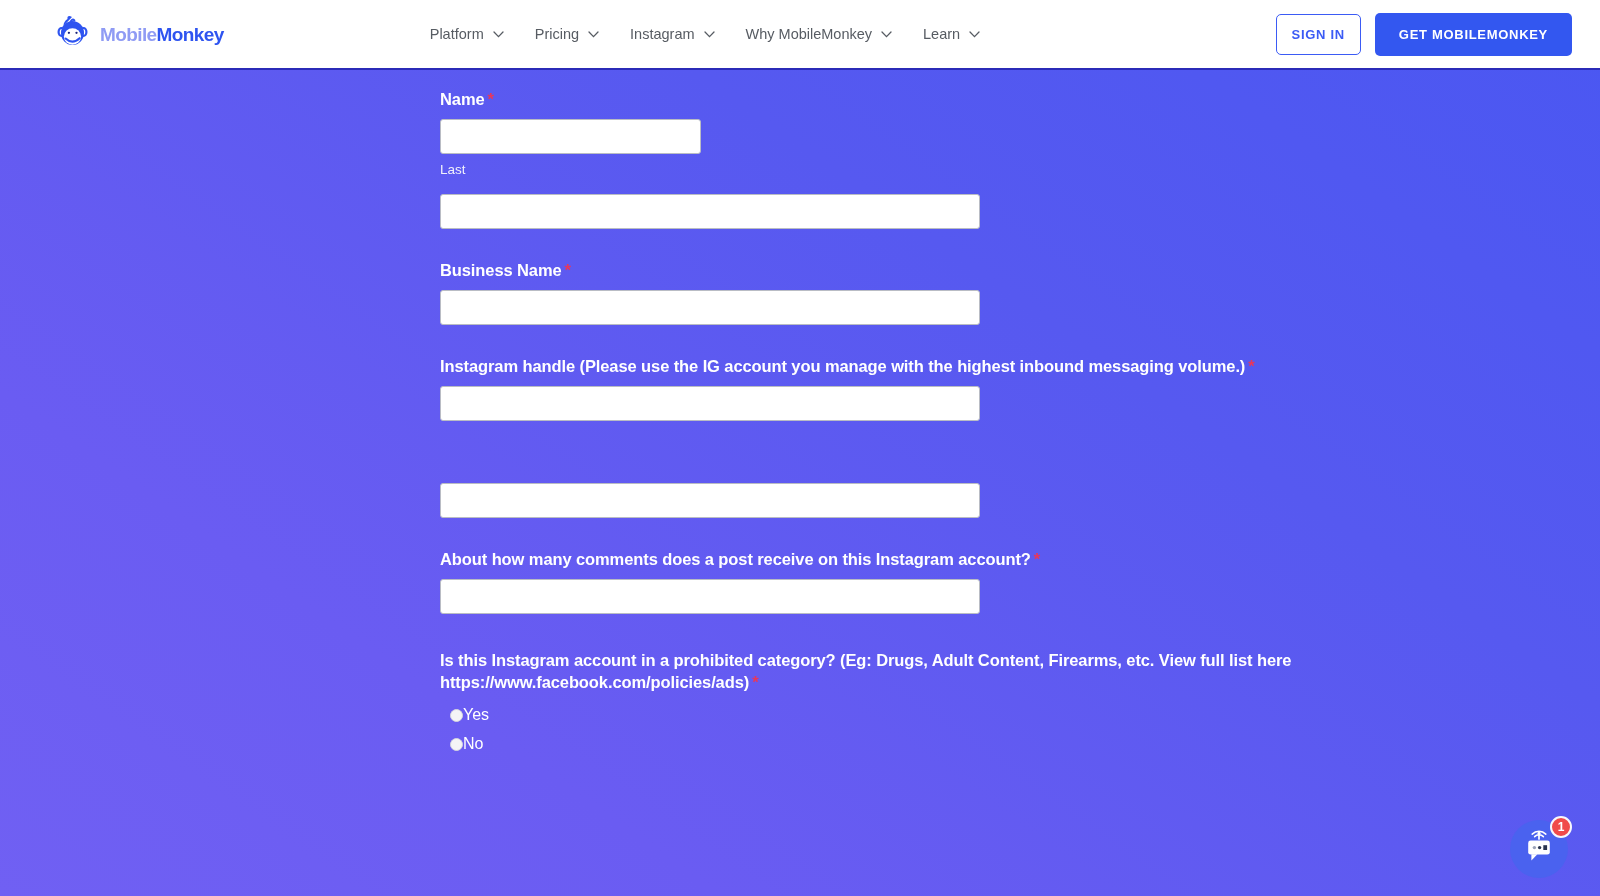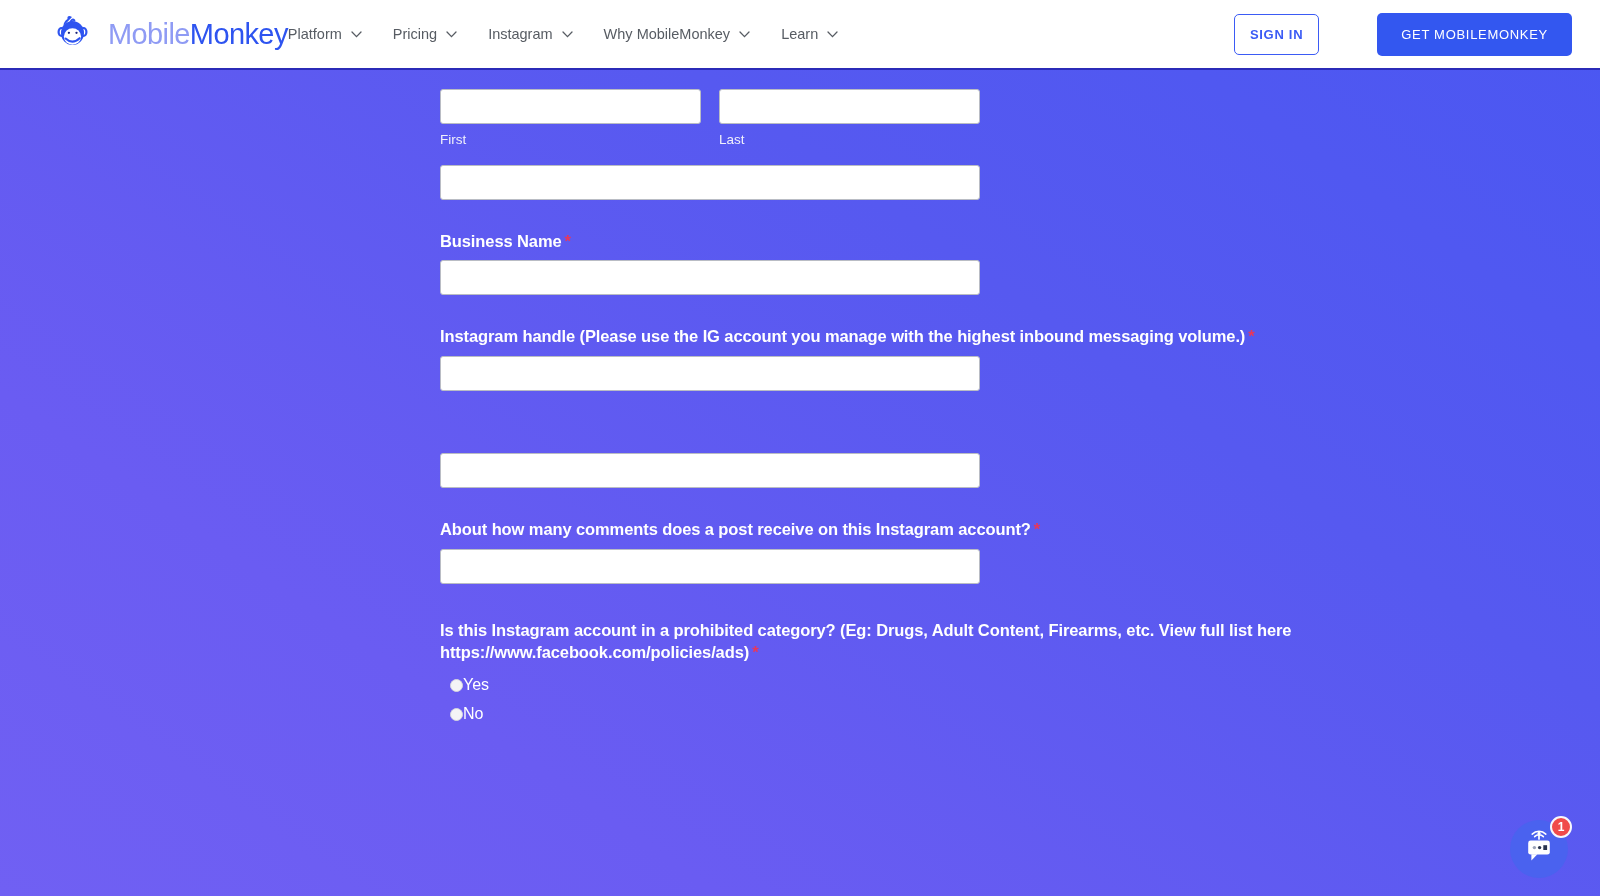--- a/index.html
+++ b/index.html
@@ -27,34 +27,34 @@
     z-index: 5;
   }
   .logo-wrap {
     display: flex;
     align-items: center;
     gap: 6px;
     flex: 0 0 auto;
   }
   .logo-mark { width: 42px; height: 42px; display: block; }
   .logo-text {
-    font-size: 29px;
-    font-weight: 400;
+    font-size: 19px;
+    font-weight: 700;
     letter-spacing: -0.6px;
     line-height: 1;
     white-space: nowrap;
-    margin-left: 8px;
   }
   .logo-text .part-a { color: #8f9bf4; }
   .logo-text .part-b { color: #2e54f0; }
 
   .main-nav {
     display: flex;
     align-items: flex-end;
     gap: 31px;
+    margin-left: 206px;
   }
   .nav-item {
     display: flex;
     align-items: center;
     gap: 9px;
     font-size: 14.5px;
     color: #575c63;
     cursor: pointer;
     white-space: nowrap;
   }
@@ -83,26 +83,25 @@
     padding: 12px 15px;
     cursor: pointer;
     white-space: nowrap;
   }
   .btn-get {
     border: none;
     border-radius: 5px;
     color: #fff;
     background: #3357f0;
     font-size: 13px;
-    font-weight: 400;
+    font-weight: 700;
     letter-spacing: 0.7px;
     padding: 14px 24px;
     cursor: pointer;
     white-space: nowrap;
-    margin-left: 44px;
   }
 
   
   .form-area {
     position: absolute;
     top: 70px;
     left: 0;
     width: 1600px;
     height: 826px;
     overflow: hidden;
@@ -281,25 +280,22 @@
   <div class="header-actions">
     <button class="btn-signin">SIGN IN</button>
     <button class="btn-get">GET MOBILEMONKEY</button>
   </div>
 </header>
 
 <main class="form-area">
   <div class="form-inner">
 
     <div class="field-block">
+      <div class="field-label"><span>Name</span><span class="req">*</span></div>
       <div class="name-row">
-        <div class="name-col">
-          <input class="text-input" type="text" value="" style="">
-          <div class="sub-label">First</div>
-        </div>
         <div class="name-col">
           <input class="text-input" type="text" value="" style="">
           <div class="sub-label">Last</div>
         </div>
       </div>
     </div>
 
     <div class="gap-18"></div>
 
     <div class="field-block">

